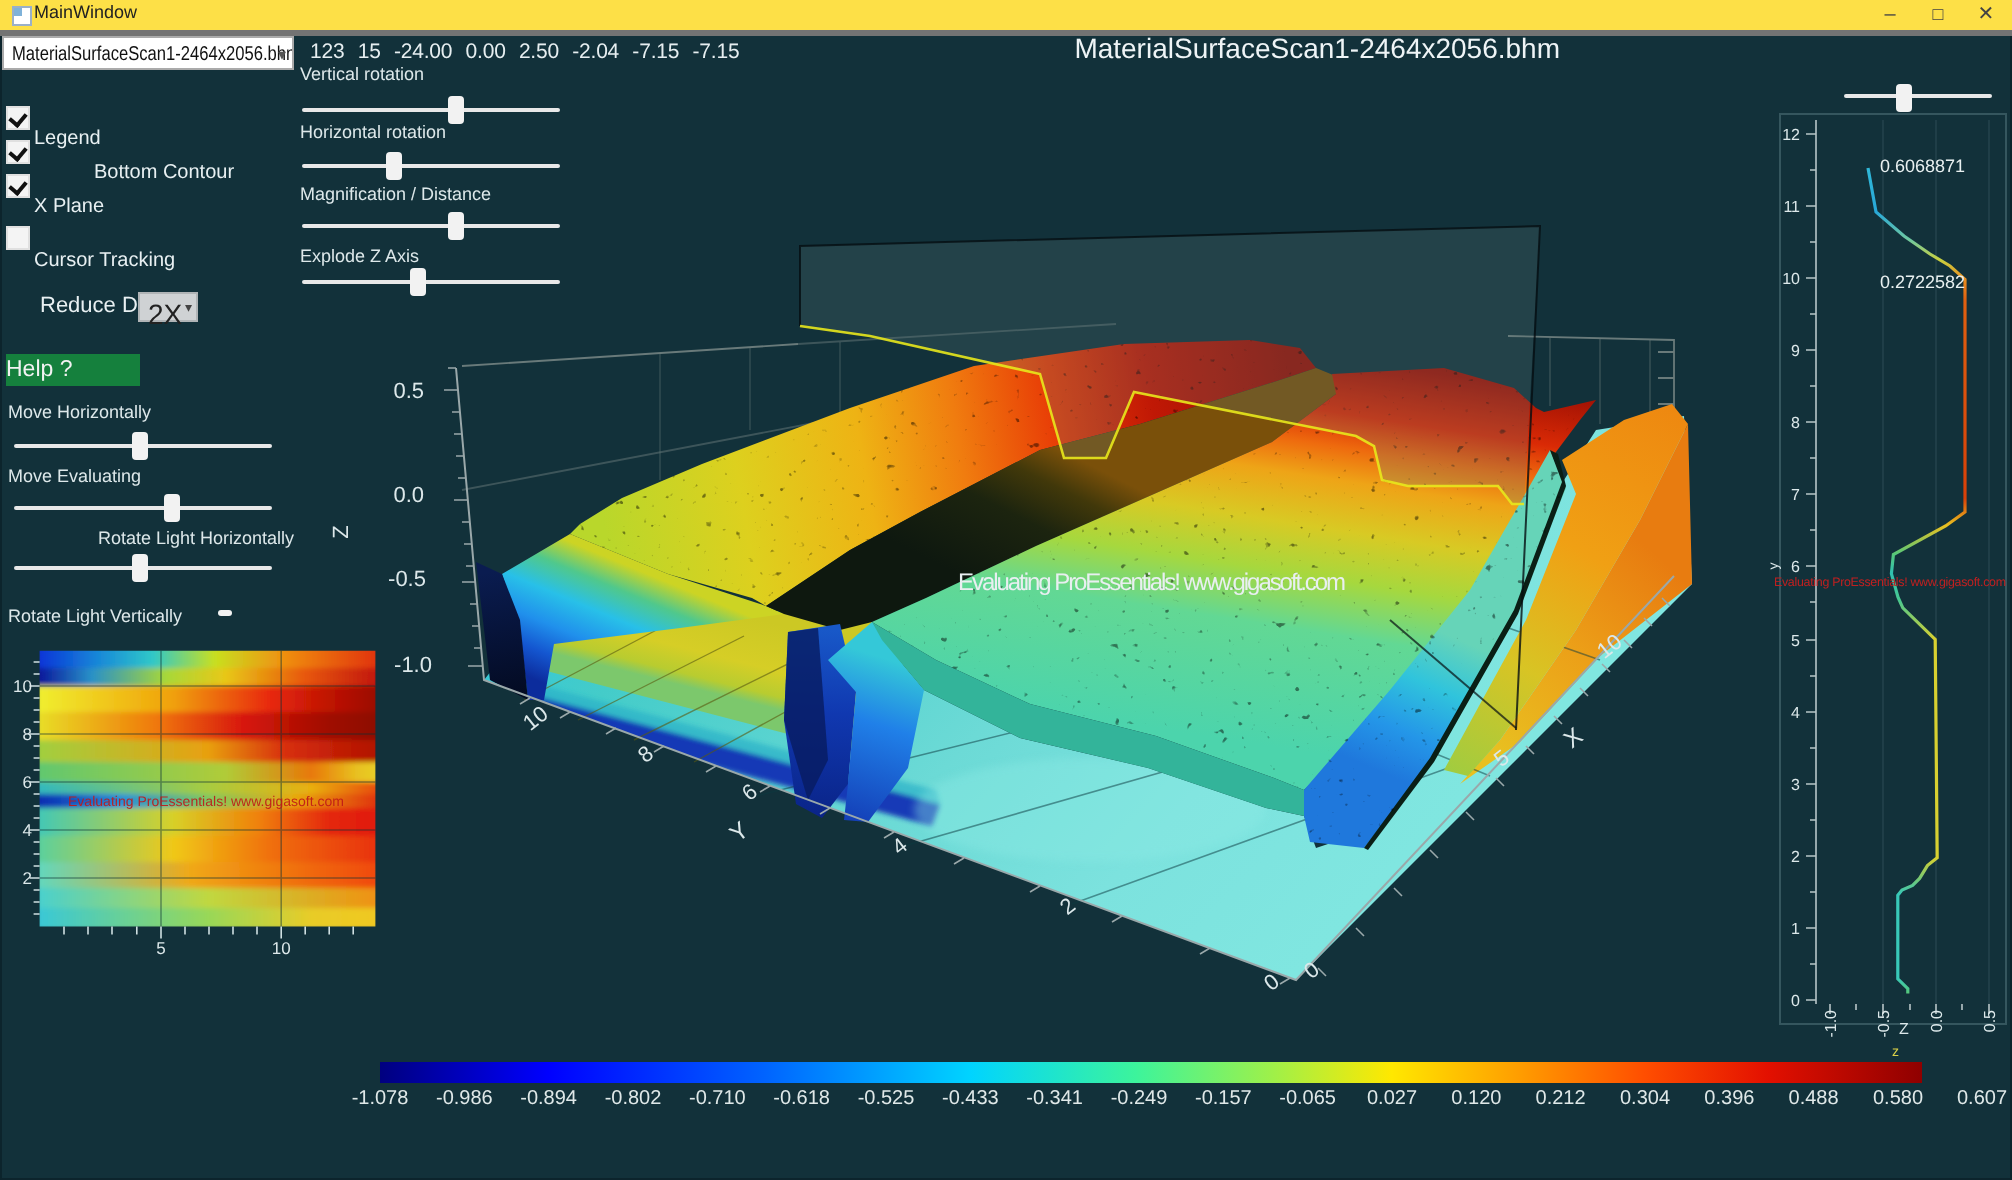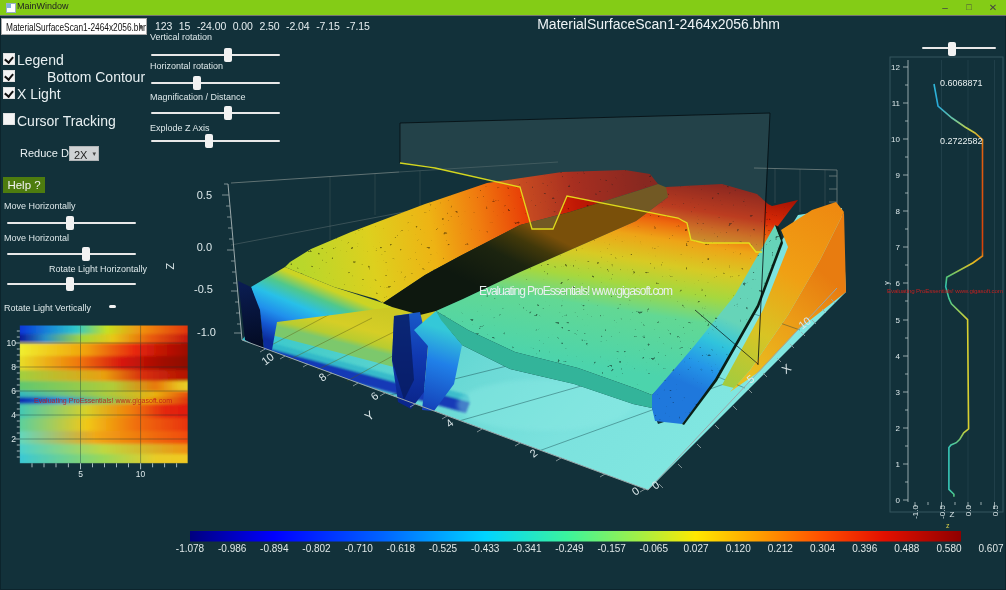--- a/index.html
+++ b/index.html
@@ -1,47 +1,47 @@
 <!DOCTYPE html>
 <html><head>
 <meta charset="utf-8">
 <style>
   html,body{margin:0;padding:0;}
   body{width:1006px;height:590px;overflow:hidden;position:relative;
        background:#12313a;font-family:"Liberation Sans",sans-serif;
        box-shadow:inset 1px 0 0 #0c242c, inset -1px 0 0 #0c242c, inset 0 -1px 0 #0c242c;}
   .abs{position:absolute;}
   
-  #titlebar{left:0;top:0;width:1006px;height:15px;background:#84cc16;border-bottom:1px solid #737373;}
+  #titlebar{left:0;top:0;width:1006px;height:15px;background:#fde047;border-bottom:3px solid #737373;}
   #titlebar .txt{position:absolute;left:17px;top:1px;font-size:9px;color:#222;}
   #ticon{position:absolute;left:6px;top:3px;width:8px;height:8px;background:#fff;border:1px solid #9ab0c8;}
   #ticon span{position:absolute;left:0px;top:0px;width:4px;height:4px;background:#7fb2d9;}
   .wbtn{position:absolute;top:0px;font-size:10px;color:#444;width:18px;text-align:center;line-height:15px;}
   
   #combo1{left:1px;top:18px;width:146px;height:17px;background:#fff;border:1px solid #aaa;box-sizing:border-box;overflow:hidden;}
   #combo1 .t{position:absolute;left:4px;top:2.5px;font-size:10px;color:#111;white-space:nowrap;transform:scaleX(0.83);transform-origin:0 0;}
   #combo1 .chev{position:absolute;right:3px;top:4px;font-size:8px;color:#555;}
   #nums{left:155px;top:20px;font-size:10.5px;color:#e6eef0;word-spacing:0.5px;letter-spacing:-0.1px;}
   #wintitle{left:373px;top:16px;width:407px;text-align:right;font-size:14px;color:#eef4f6;}
   
   .lbl9{font-size:9px;color:#dde8ea;}
-  .lbl12{font-size:14px;color:#e8f0f2;}
+  .lbl12{font-size:10px;color:#e8f0f2;margin-top:12px;}
   
   .strack{position:absolute;height:2px;background:#e8e8e8;border-radius:1px;}
   .sthumb{position:absolute;width:8px;height:14px;background:#f2f2f2;border-radius:2px;}
   
   .cb{position:absolute;width:10px;height:10px;background:#f4f4f4;border:1px solid #e0e0e0;}
   .cb.ck:after{content:"";position:absolute;left:2px;top:1px;width:4px;height:6px;
      border-right:2px solid #111;border-bottom:2px solid #111;transform:rotate(40deg);}
   
   #combo2{left:69px;top:146px;width:30px;height:15px;background:#cfd2d4;border:1px solid #b0b4b6;box-sizing:border-box;}
-  #combo2 .t{position:absolute;left:4px;top:2px;font-size:11px;color:#222;}
+  #combo2 .t{position:absolute;left:4px;top:2px;font-size:14px;color:#222;}
   #combo2 .chev{position:absolute;right:2px;top:3px;font-size:7px;color:#444;}
-  #helpbtn{left:3px;top:177px;width:42px;height:16px;background:#4d7c0f;color:#f2f2f2;
-     font-size:11.5px;text-align:center;line-height:16px;}
+  #helpbtn{left:3px;top:177px;width:67px;height:16px;background:#15803d;color:#f2f2f2;
+     font-size:11.5px;line-height:16px;}
   svg{position:absolute;left:0;top:0;}
   svg text{font-family:"Liberation Sans",sans-serif;}
 </style>
 </head>
 <body>
 
 <div id="titlebar" class="abs">
   <div id="ticon">
       <span></span>
     </div>
@@ -69,35 +69,35 @@
 <div class="sthumb" style="left:224px;top:106px;"></div>
 <div class="abs lbl9" style="left:150px;top:123px;">Explode Z Axis</div>
 <div class="strack" style="left:151px;top:140px;width:129px;"></div>
 <div class="sthumb" style="left:205px;top:134px;"></div>
 
 <div class="cb ck abs" style="left:3px;top:53px;"></div>
 <div class="abs lbl12" style="left:17px;top:52px;">Legend</div>
 <div class="cb ck abs" style="left:3px;top:70px;"></div>
 <div class="abs lbl12" style="left:17px;top:69px;padding-left:30px;">Bottom Contour</div>
 <div class="cb ck abs" style="left:3px;top:87px;"></div>
-<div class="abs lbl12" style="left:17px;top:86px;">X Light</div>
+<div class="abs lbl12" style="left:17px;top:86px;">X Plane</div>
 <div class="cb abs" style="left:3px;top:113px;"></div>
 <div class="abs lbl12" style="left:17px;top:113px;">Cursor Tracking</div>
 
 <div class="abs" style="left:4px;top:147px;font-size:11px;color:#e8f0f2;margin-left:16px;">Reduce Data</div>
 <div id="combo2" class="abs">
     <span class="t">2X</span>
     <span class="chev">▾</span>
   </div>
 <div id="helpbtn" class="abs">Help ?</div>
 
 <div class="abs lbl9" style="left:4px;top:201px;">Move Horizontally</div>
 <div class="strack" style="left:7px;top:222px;width:129px;"></div>
 <div class="sthumb" style="left:66px;top:216px;"></div>
-<div class="abs lbl9" style="left:4px;top:233px;">Move Horizontal</div>
+<div class="abs lbl9" style="left:4px;top:233px;">Move Evaluating</div>
 <div class="strack" style="left:7px;top:253px;width:129px;"></div>
 <div class="sthumb" style="left:82px;top:247px;"></div>
 <div class="abs lbl9" style="left:4px;top:264px;padding-left:45px;">Rotate Light Horizontally</div>
 <div class="strack" style="left:7px;top:283px;width:129px;"></div>
 <div class="sthumb" style="left:66px;top:277px;"></div>
 <div class="abs lbl9" style="left:4px;top:303px;">Rotate Light Vertically</div>
 <div class="sthumb" style="left:109px;top:305px;width:7px;height:3px;"></div>
 
 <div class="strack" style="left:922px;top:47px;width:74px;"></div>
 <div class="sthumb" style="left:948px;top:42px;"></div>

